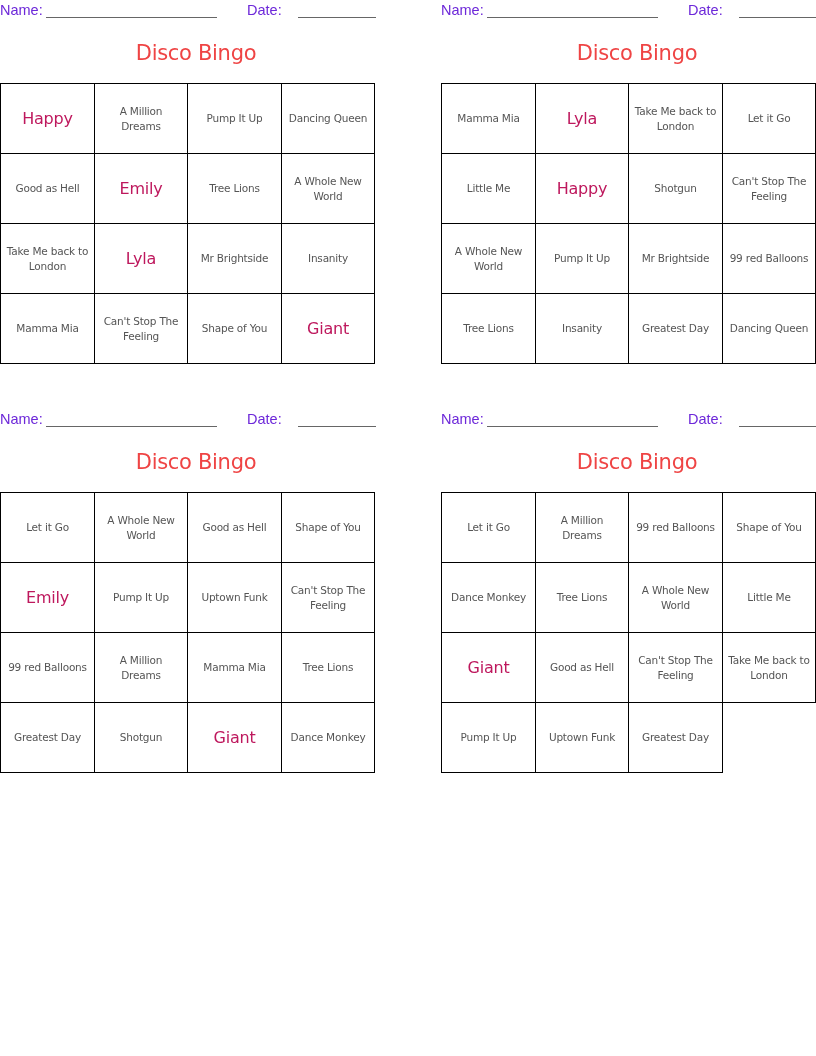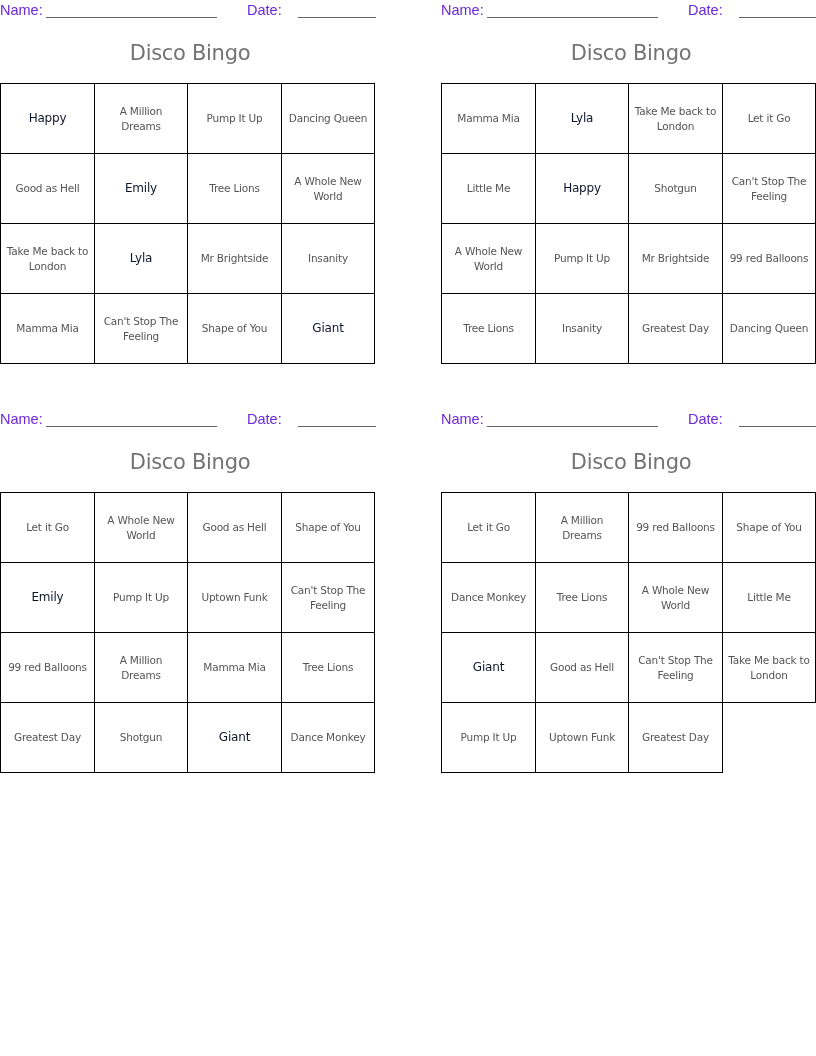--- a/index.html
+++ b/index.html
@@ -7,35 +7,35 @@
   .card { position: absolute; width: 376px; }
   .header-line {
     position: absolute; top: 0; left: 0; width: 376px; height: 22px;
     font-family: "Liberation Sans", sans-serif; font-size: 14.5px; color: #6d28d9;
   }
   .name-label { position: absolute; left: 0; top: 2px; }
   .name-line { position: absolute; left: 46px; top: 17px; width: 171px; border-bottom: 1px solid #666; }
   .date-label { position: absolute; left: 247px; top: 2px; }
   .date-line { position: absolute; left: 298px; top: 17px; width: 78px; border-bottom: 1px solid #666; }
   .title {
-    position: absolute; top: 41px; left: 2px; width: 376px; text-align: center;
-    font-family: "DejaVu Sans", sans-serif; font-size: 21px; color: #737373; letter-spacing: -0.3px;
+    position: absolute; top: 41px; left: 8px; width: 376px; text-align: center;
+    font-family: "DejaVu Sans", sans-serif; font-size: 21px; color: #ef4444; letter-spacing: -0.3px;
   }
   .grid {
     position: absolute; top: 83px; left: 0;
     display: grid; grid-template-columns: 94px 93px 94px 93px; grid-template-rows: 70px 70px 70px 70px;
     border-top: 1px solid #000; border-left: 1px solid #000;
   }
   .cell {
     border-right: 1px solid #000; border-bottom: 1px solid #000;
     display: flex; align-items: center; justify-content: center; text-align: center;
     font-family: "DejaVu Sans", sans-serif; font-size: 10.5px; color: #555555;
     line-height: 15px; padding: 0 5px; box-sizing: border-box; letter-spacing: -0.2px;
   }
-  .cell.big { font-size: 12px; color: #0f172a; }
+  .cell.big { font-size: 16px; color: #be185d; }
 </style>
 </head>
 <body>
 
 <div class="card" style="left:0;top:0;">
     <div class="header-line">
       <span class="name-label">Name:</span>
       <span class="name-line"></span>
       <span class="date-label">Date:</span>
       <span class="date-line"></span>

